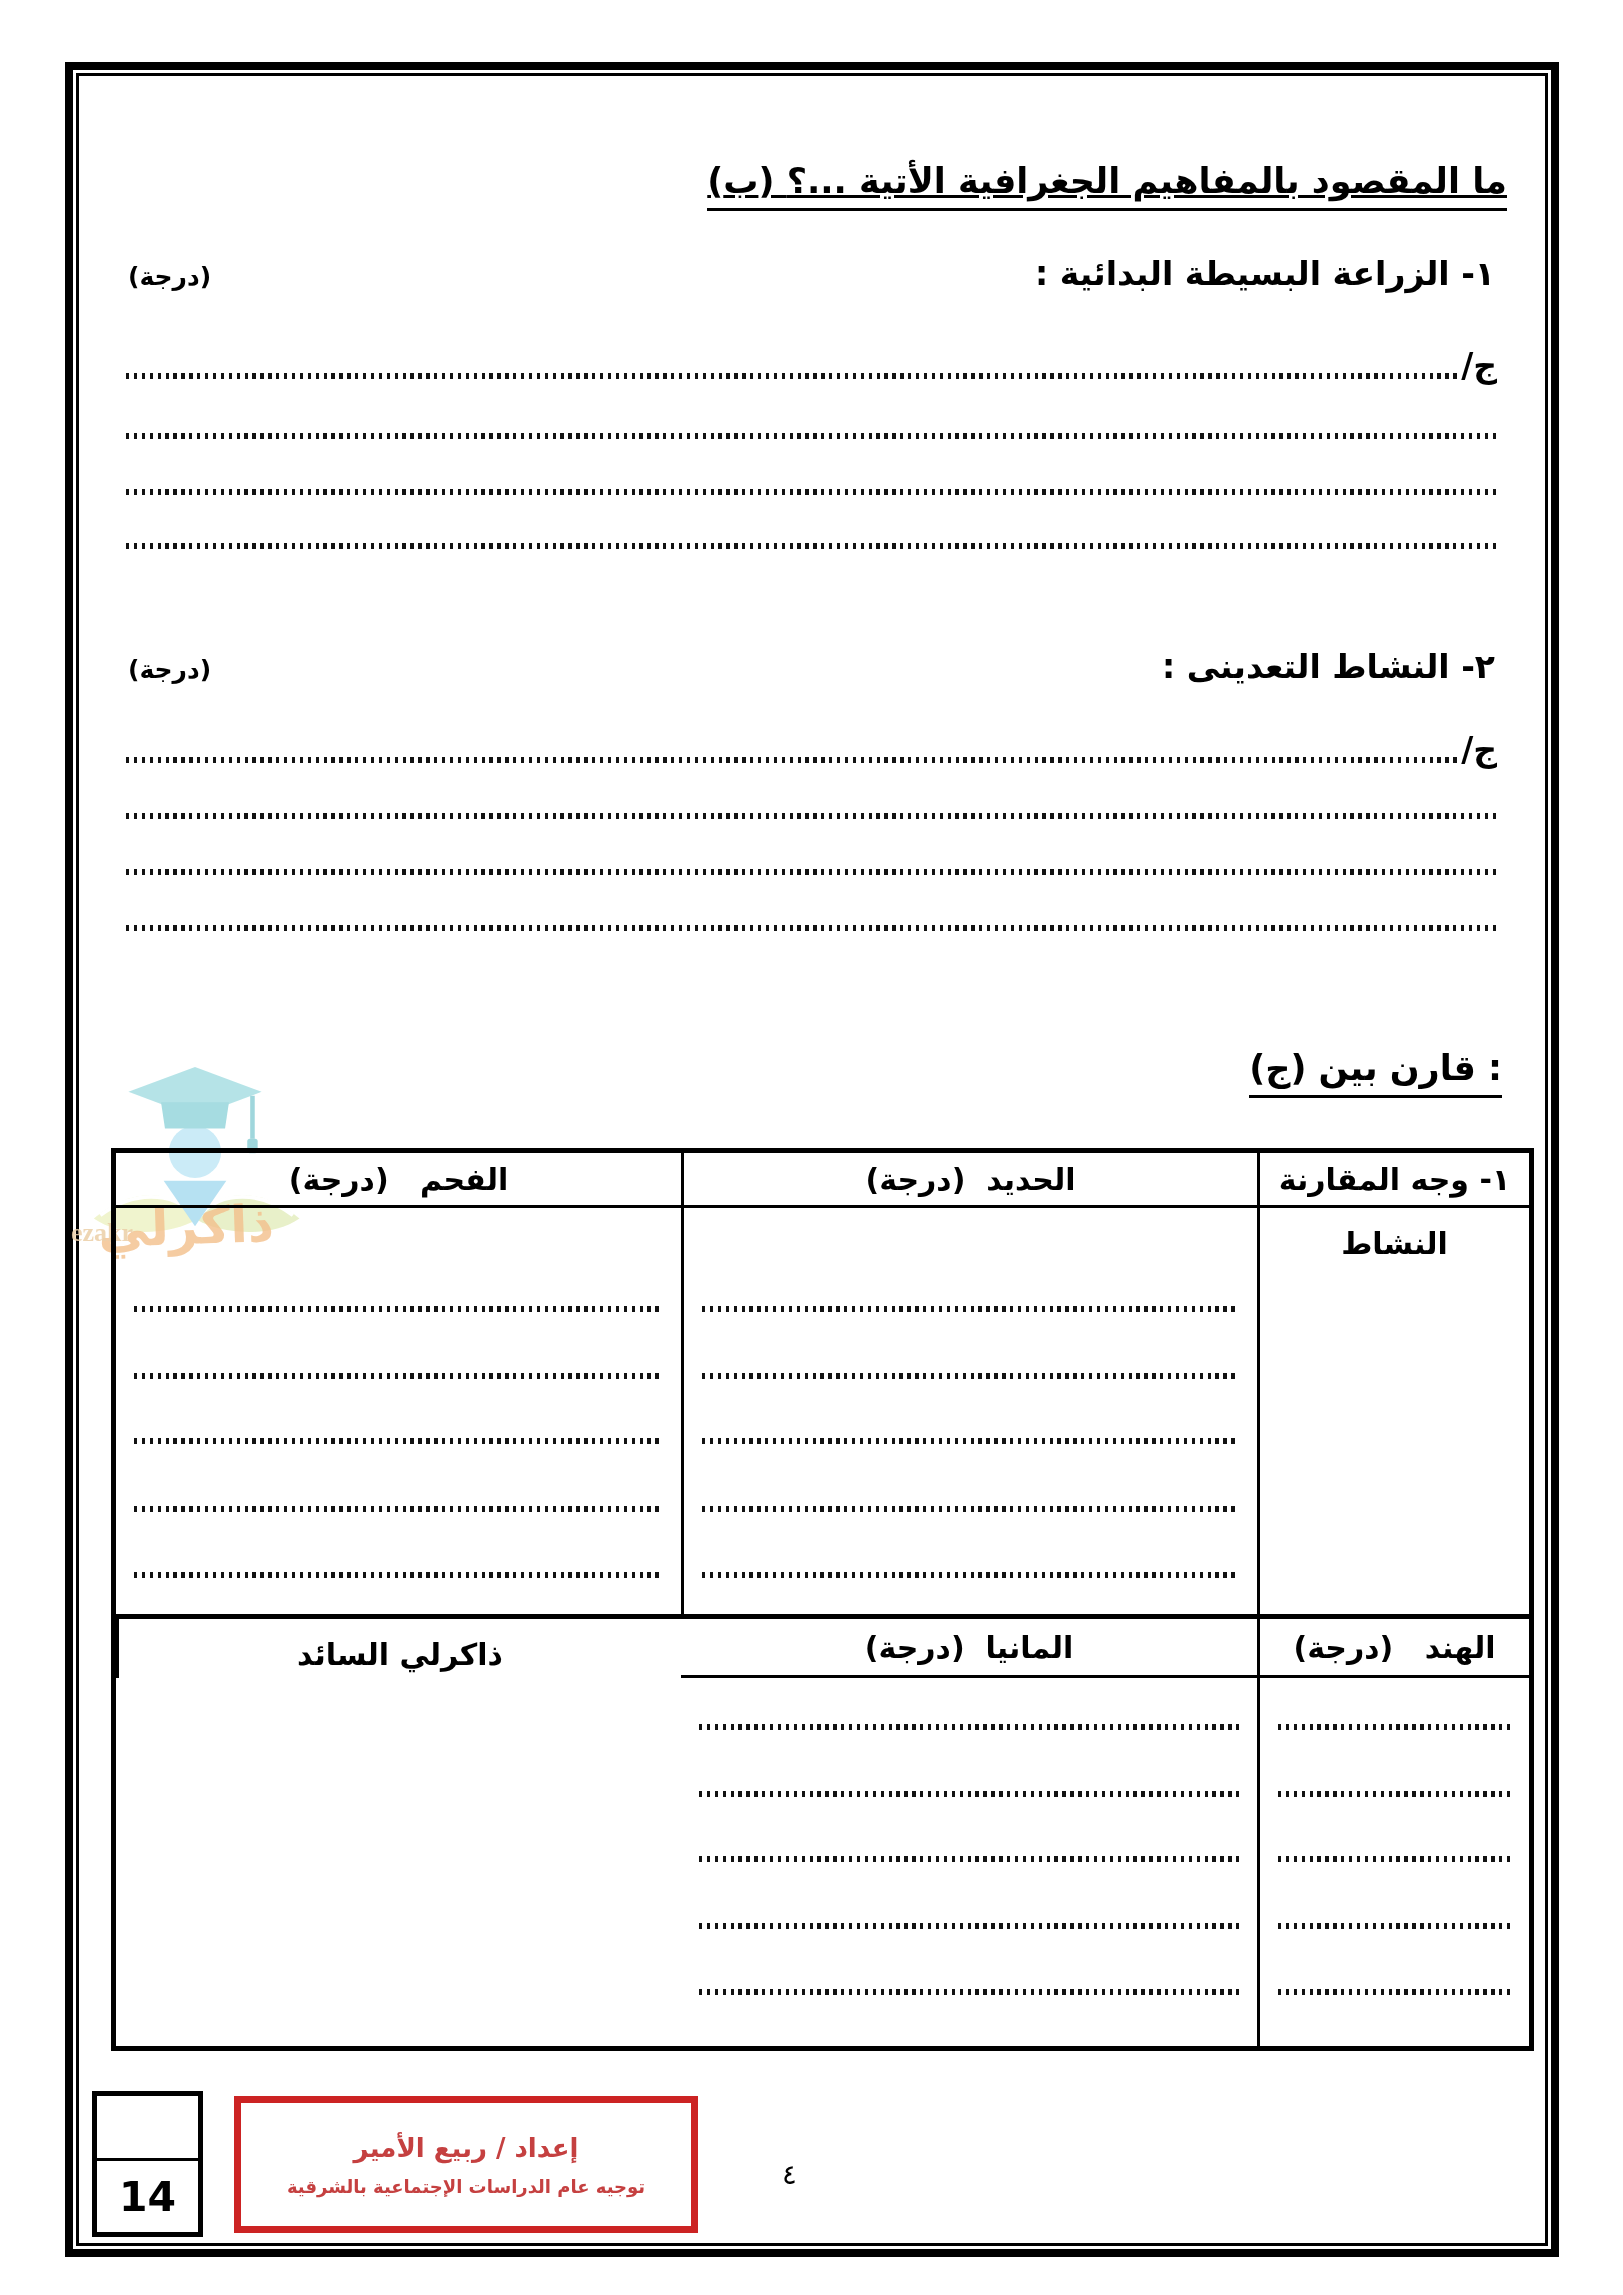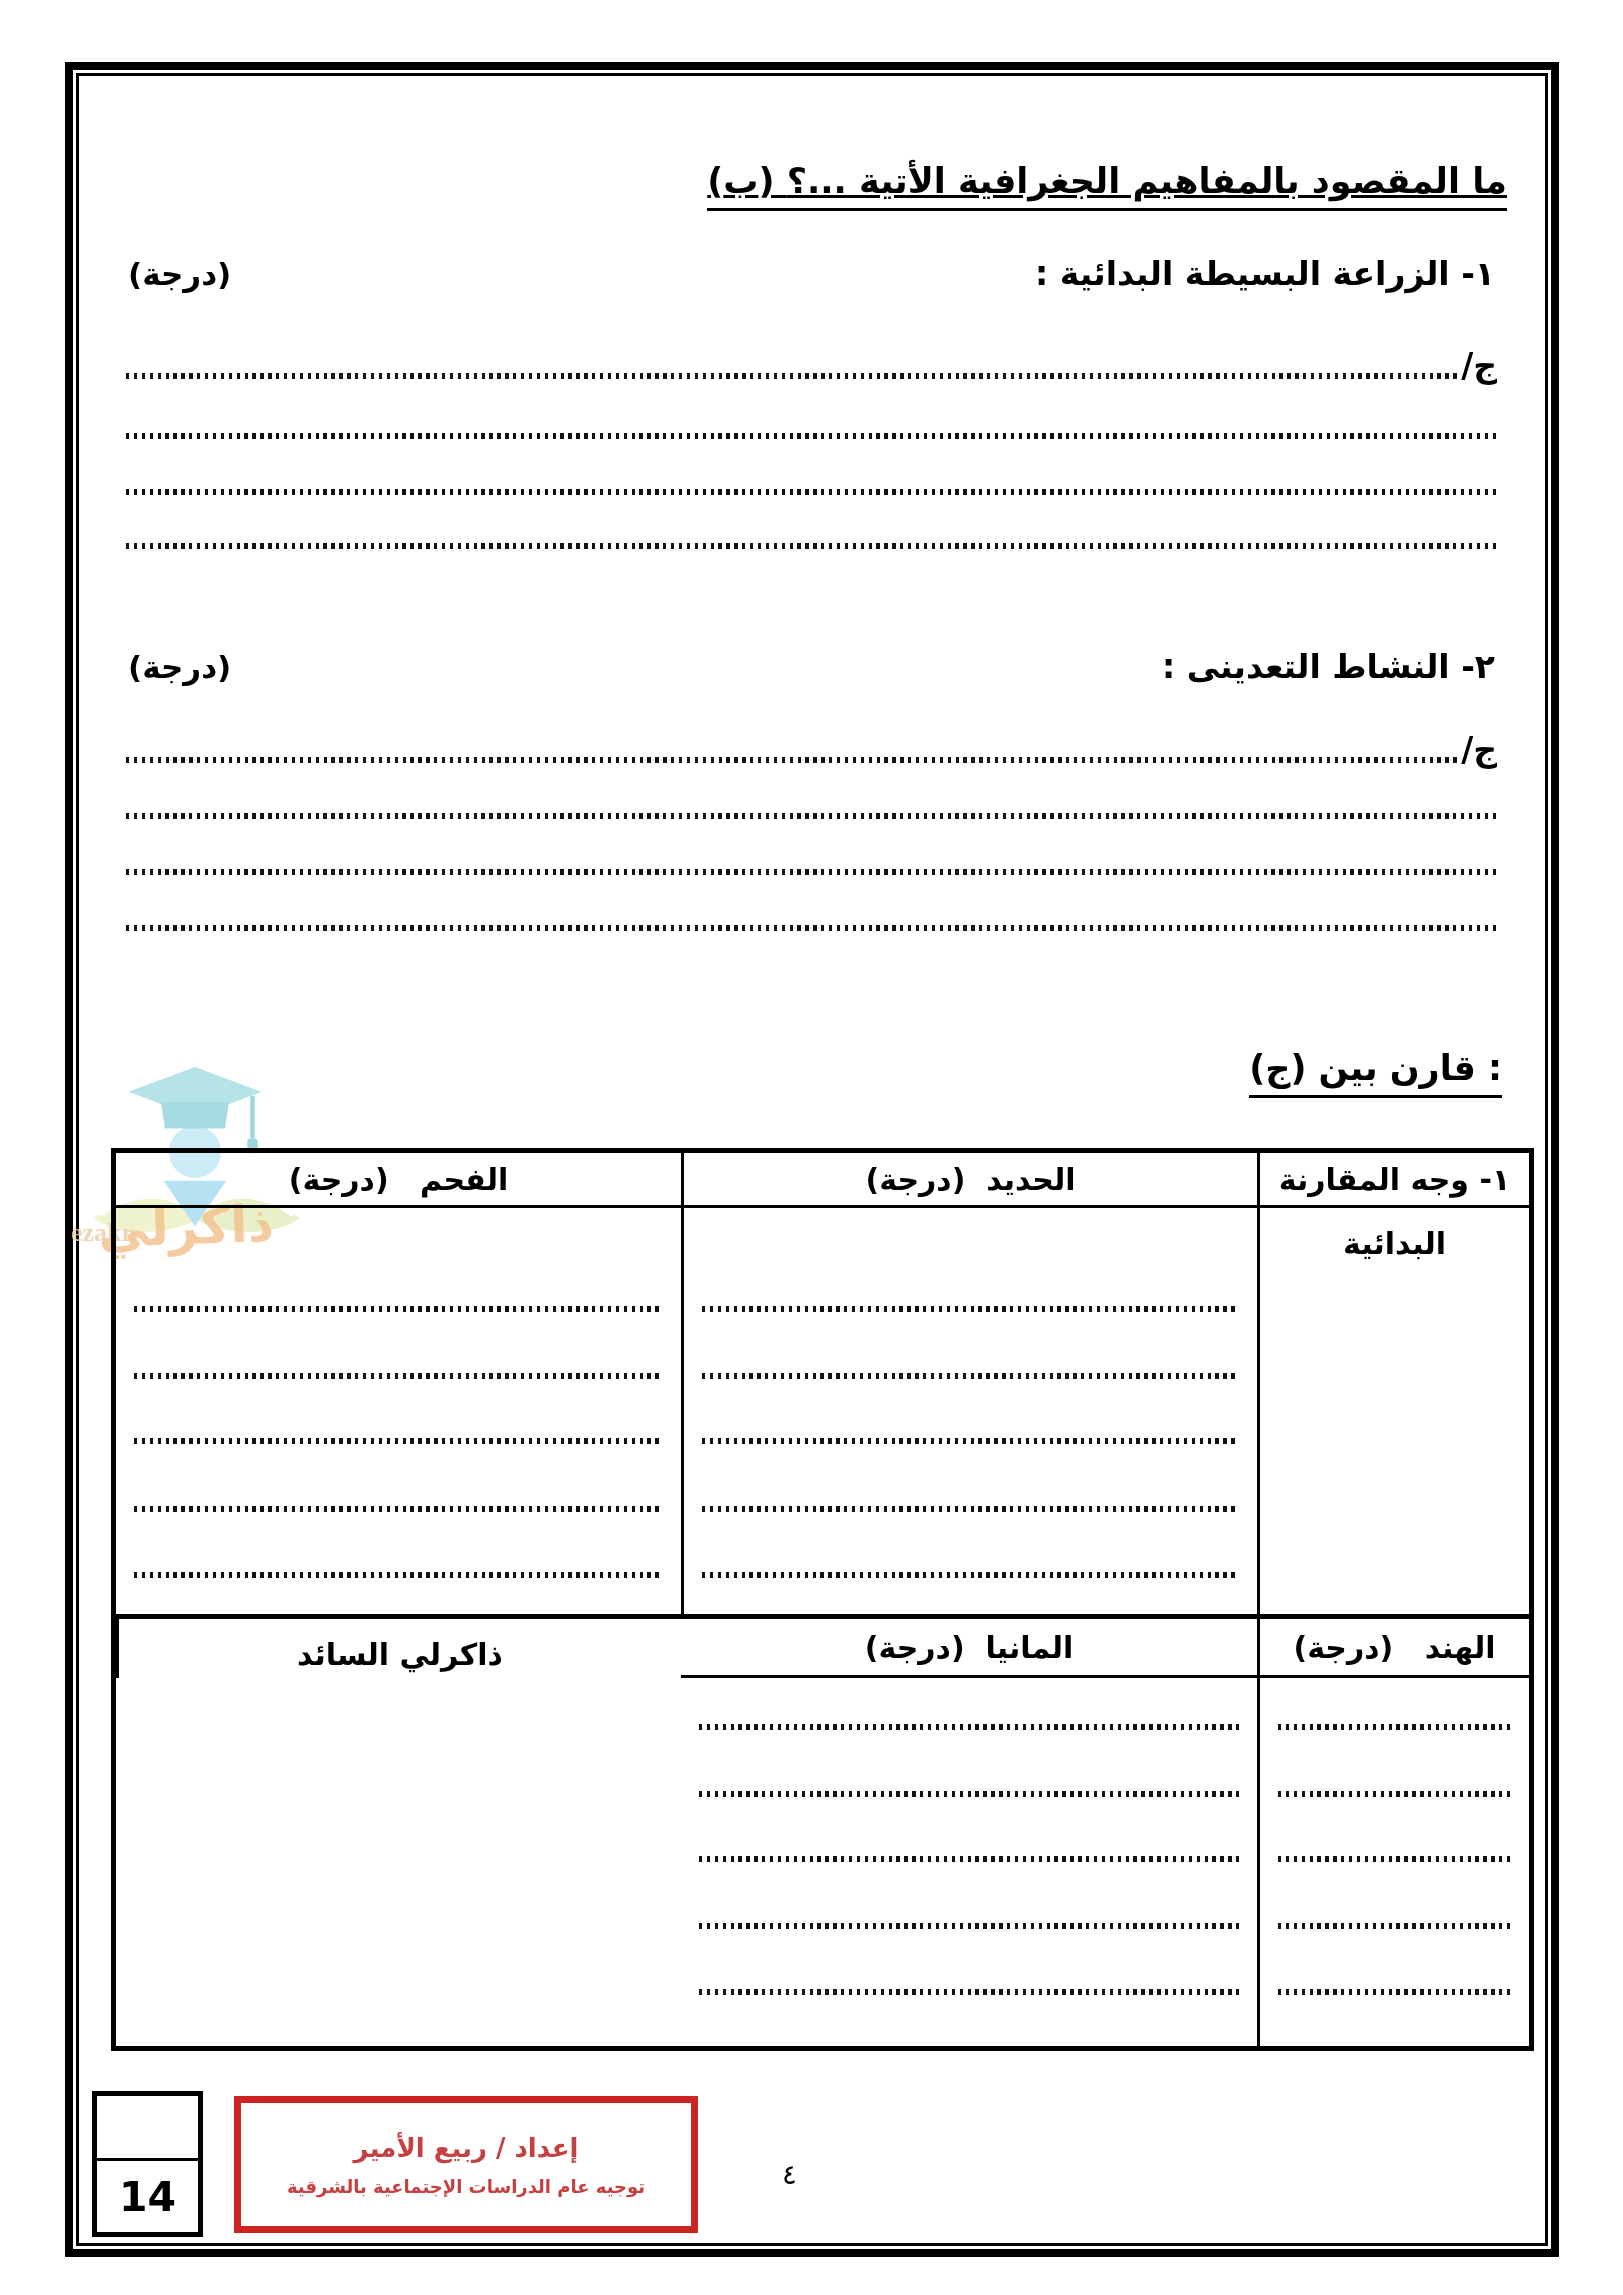--- a/index.html
+++ b/index.html
@@ -10,21 +10,21 @@
   .frame::after{content:"";position:absolute;inset:3.3px;border:3.3px solid #000;}
   
   .dotline{position:absolute;height:5.9px;
     background-image:repeating-linear-gradient(to right,#121212 0px,#121212 3.3px,transparent 3.3px,transparent 7.9px);}
   
   .sec-head{position:absolute;font-weight:bold;font-size:35px;line-height:1.3;
     border-bottom:3.9px solid #000;padding-bottom:3.9px;white-space:nowrap;}
   .q-row{position:absolute;right:128px;left:128px;display:flex;justify-content:space-between;
     align-items:baseline;direction:rtl;}
   .q-label{font-weight:bold;font-size:33px;white-space:nowrap;}
-  .q-mark{font-weight:bold;font-size:31px;white-space:nowrap;}
+  .q-mark{font-weight:bold;font-size:25px;white-space:nowrap;}
   .ans-row{position:absolute;right:126px;left:126px;display:flex;direction:rtl;align-items:flex-end;}
   .ans-prefix{font-size:33px;font-weight:bold;line-height:1;padding-left:2.6px;}
   .ans-dots{flex:1;height:5.9px;margin-bottom:3.3px;
     background-image:repeating-linear-gradient(to right,#121212 0px,#121212 3.3px,transparent 3.3px,transparent 7.9px);}
   
   .cmp-table{position:absolute;left:111px;top:1148px;width:1413px;height:893px;border:5.9px solid #000;
     display:grid;grid-template-columns:272px 576px 1fr;grid-template-rows:55px 411px 59px 1fr;
     direction:rtl;z-index:2;}
   .cell{position:relative;background:transparent;}
   .col-a,.col-b{border-left:3.9px solid #000;}
@@ -109,21 +109,21 @@
 
   <div class="sec-head" style="top:1046px;right:121px;">(ج) قارن بين :</div>
 
   <div class="cmp-table">
 
     <div class="cell col-a h-cell">١- وجه المقارنة</div>
     <div class="cell col-b h-cell">الحديد &nbsp;(درجة)</div>
     <div class="cell col-c h-cell">الفحم &nbsp;&nbsp;(درجة)</div>
 
     <div class="cell col-a b-cell">
-      <div class="aspect-value">البدائية</div>
+      <div class="aspect-value">النشاط</div>
     </div>
     <div class="cell col-b b-cell">
       <div class="dotline" style="top:98px;"></div>
       <div class="dotline" style="top:165px;"></div>
       <div class="dotline" style="top:230px;"></div>
       <div class="dotline" style="top:298px;"></div>
       <div class="dotline" style="top:364px;"></div>
     </div>
     <div class="cell col-c b-cell">
       <div class="dotline" style="top:98px;"></div>

